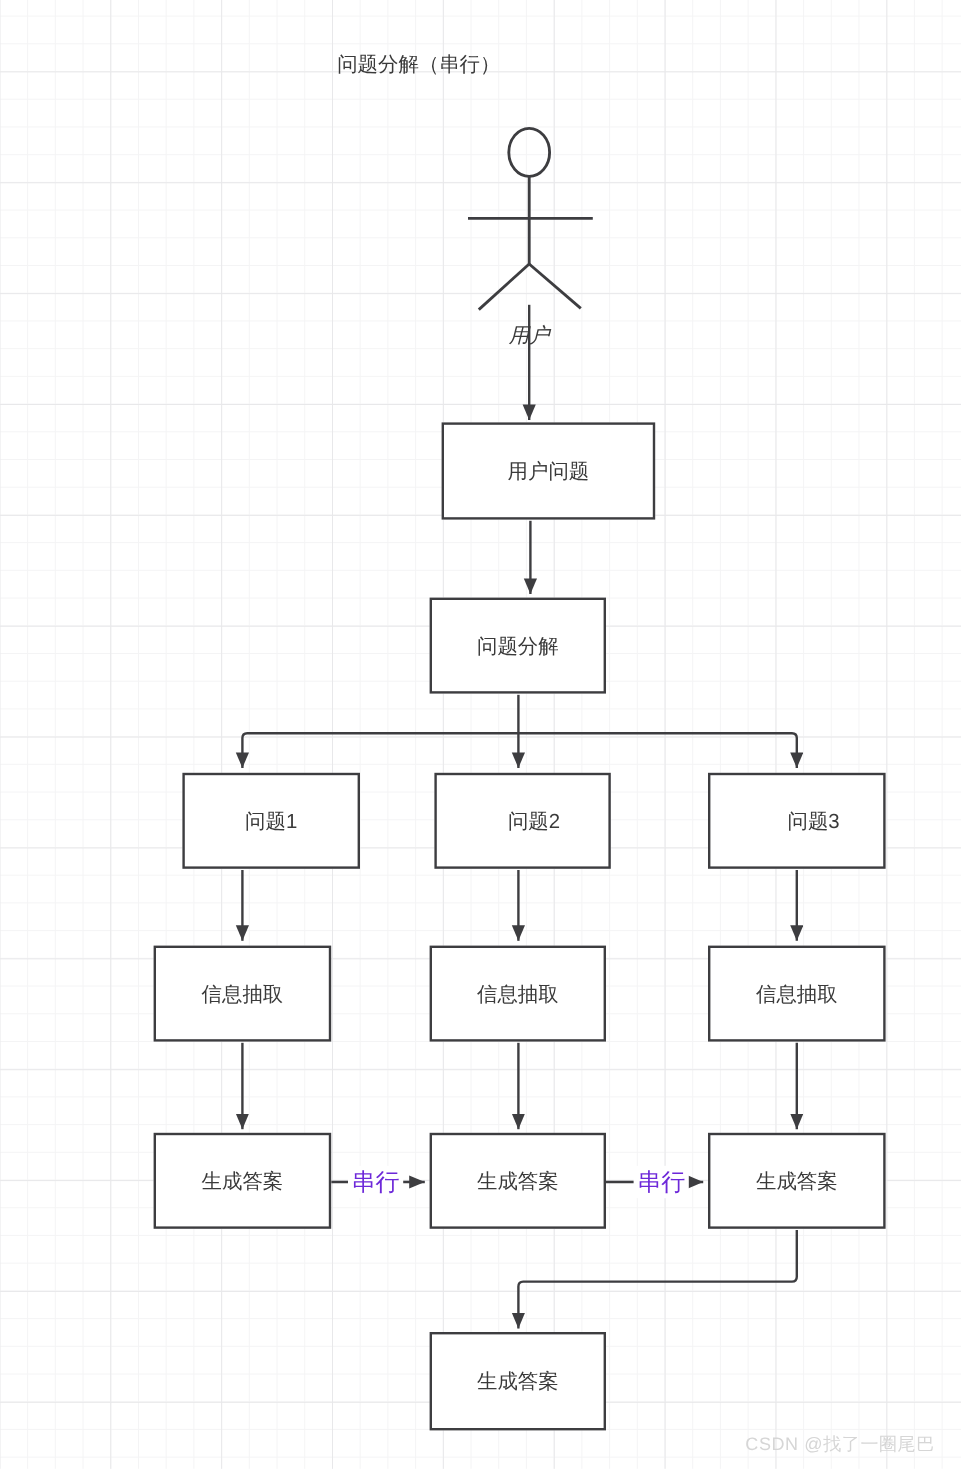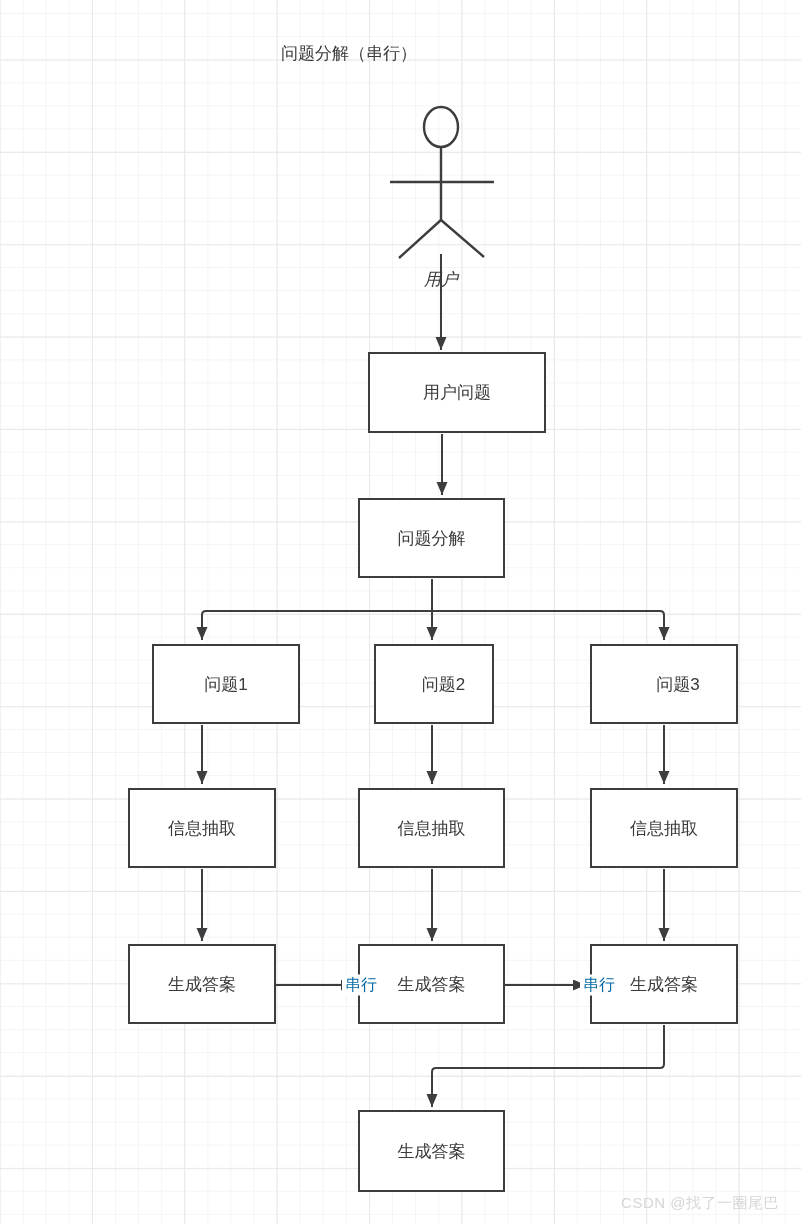--- a/index.html
+++ b/index.html
@@ -56,25 +56,24 @@
     text-align: center;
     font-size: 17px;
     color: #3a3a3a;
     font-style: italic;
   }
 
   .edge-label {
     position: absolute;
     background: #ffffff;
     padding: 0 3px;
-    font-size: 16px;
-    color: #0369a1;
+    font-size: 20px;
+    color: #6d28d9;
     transform: translate(-50%, -50%);
     white-space: nowrap;
-    margin-left: 48px;
   }
 
   .watermark {
     position: absolute;
     right: 22px; top: 1194px;
     font-size: 15px;
     color: #d6d6d6;
     letter-spacing: 0.5px;
   }
 </style>
@@ -127,21 +126,21 @@
 
   <div class="diagram-title">问题分解（串行）</div>
 
   <div class="actor-label">用户</div>
 
   <div class="node" style="left:368px; top:352px; width:178px; height:81px;">用户问题</div>
 
   <div class="node" style="left:358px; top:498px; width:147px; height:80px;">问题分解</div>
 
   <div class="node" style="left:128px; top:644px; width:148px; height:80px;margin-left:24px;">问题1</div>
-  <div class="node" style="left:374px; top:644px; width:120px; height:80px;padding-left:19px;">问题2</div>
+  <div class="node" style="left:362px; top:644px; width:147px; height:80px;padding-left:19px;">问题2</div>
   <div class="node" style="left:590px; top:644px; width:148px; height:80px;padding-left:28px;">问题3</div>
 
   <div class="node" style="left:128px; top:788px; width:148px; height:80px;">信息抽取</div>
   <div class="node" style="left:358px; top:788px; width:147px; height:80px;">信息抽取</div>
   <div class="node" style="left:590px; top:788px; width:148px; height:80px;">信息抽取</div>
 
   <div class="node" style="left:128px; top:944px; width:148px; height:80px;">生成答案</div>
   <div class="node" style="left:358px; top:944px; width:147px; height:80px;">生成答案</div>
   <div class="node" style="left:590px; top:944px; width:148px; height:80px;">生成答案</div>
 

